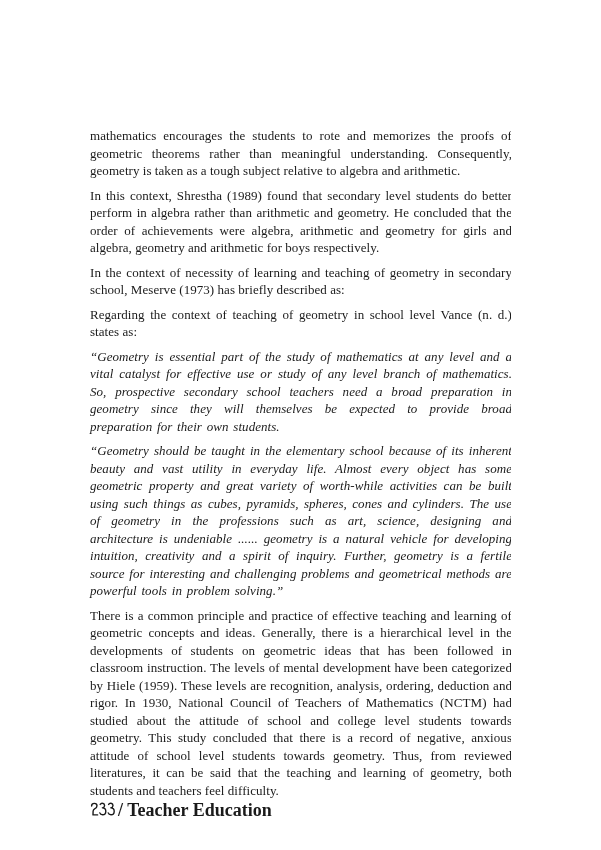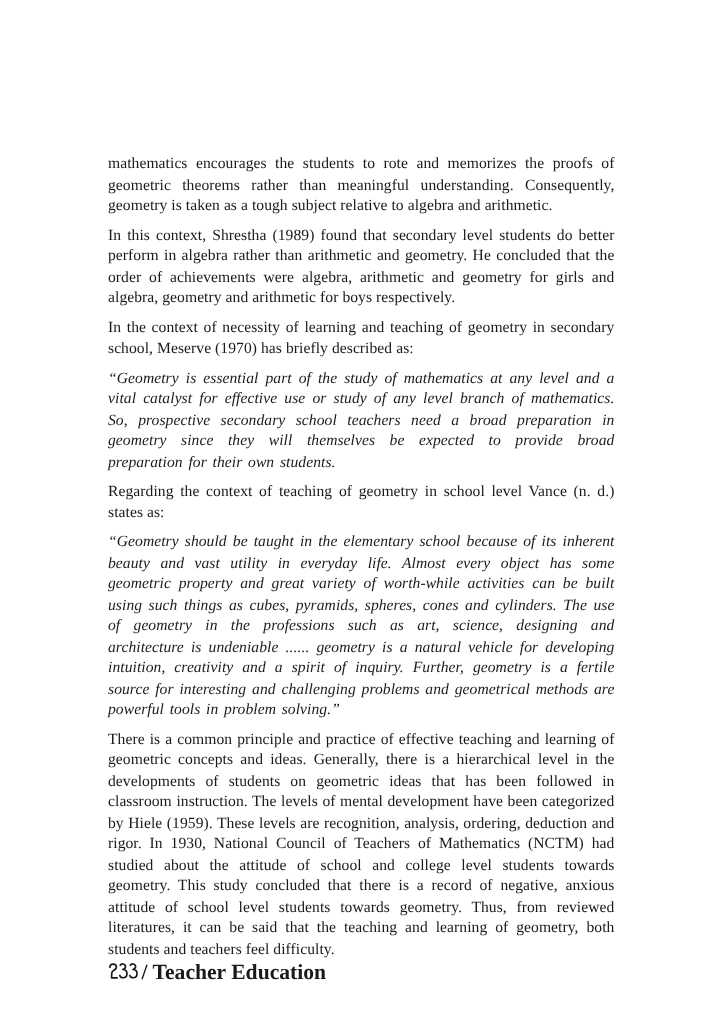--- a/index.html
+++ b/index.html
@@ -8,21 +8,20 @@
     background: #ffffff;
   }
   .page {
     position: relative;
     width: 511px;
     height: 850px;
     background: #ffffff;
     overflow: hidden;
     font-family: "Liberation Serif", serif;
     color: #1a1a1a;
-    padding-left: 40px;
   }
   .content {
     position: absolute;
     left: 90px;
     top: 127px;
     width: 422px;
   }
   .para {
     margin: 0 0 7px 0;
     font-size: 13px;
@@ -62,23 +61,23 @@
   }
 </style>
 </head>
 <body>
 
 <div class="page">
 
   <section class="content">
     <p class="para">mathematics encourages the students to rote and memorizes the proofs of geometric theorems rather than meaningful understanding. Consequently, geometry is taken as a tough subject relative to algebra and arithmetic.</p>
     <p class="para">In this context, Shrestha (1989) found that secondary level students do better perform in algebra rather than arithmetic and geometry. He concluded that the order of achievements were algebra, arithmetic and geometry for girls and algebra, geometry and arithmetic for boys respectively.</p>
-    <p class="para">In the context of necessity of learning and teaching of geometry in secondary school, Meserve (1970) has briefly described as:</p>
+    <p class="para">In the context of necessity of learning and teaching of geometry in secondary school, Meserve (1973) has briefly described as:</p>
+    <p class="para">Regarding the context of teaching of geometry in school level Vance (n. d.) states as:</p>
     <p class="para quote">“Geometry is essential part of the study of mathematics at any level and a vital catalyst for effective use or study of any level branch of mathematics. So, prospective secondary school teachers need a broad preparation in geometry since they will themselves be expected to provide broad preparation for their own students.</p>
-    <p class="para">Regarding the context of teaching of geometry in school level Vance (n. d.) states as:</p>
     <p class="para quote">“Geometry should be taught in the elementary school because of its inherent beauty and vast utility in everyday life. Almost every object has some geometric property and great variety of worth-while activities can be built using such things as cubes, pyramids, spheres, cones and cylinders. The use of geometry in the professions such as art, science, designing and architecture is undeniable ...... geometry is a natural vehicle for developing intuition, creativity and a spirit of inquiry. Further, geometry is a fertile source for interesting and challenging problems and geometrical methods are powerful tools in problem solving.”</p>
     <p class="para">There is a common principle and practice of effective teaching and learning of geometric concepts and ideas. Generally, there is a hierarchical level in the developments of students on geometric ideas that has been followed in classroom instruction. The levels of mental development have been categorized by Hiele (1959). These levels are recognition, analysis, ordering, deduction and rigor. In 1930, National Council of Teachers of Mathematics (NCTM) had studied about the attitude of school and college level students towards geometry. This study concluded that there is a record of negative, anxious attitude of school level students towards geometry. Thus, from reviewed literatures, it can be said that the teaching and learning of geometry, both students and teachers feel difficulty.</p>
   </section>
 
   <footer class="page-footer">
     <span class="page-number-glyphs" aria-label="२३३">
       
       <svg width="26" height="16" viewBox="0 0 26 16" fill="none" stroke="#1a1a1a" stroke-width="1.4" stroke-linecap="round" stroke-linejoin="round">
         <path d="M1.6,4.0 Q1.6,1.4 4.3,1.4 Q7.0,1.4 7.0,3.7 Q7.0,5.8 4.6,6.8 Q3.2,7.5 3.1,9.3 L3.0,12.9 L7.6,12.9"></path>
         <path d="M10.2,2.4 Q11.2,0.9 12.6,1.3 Q14.6,1.8 14.6,3.4 Q14.6,5.3 12.4,5.9 Q15.8,6.1 15.8,9.2 Q15.8,12.8 12.6,12.8 Q10.4,12.8 9.8,10.9"></path>

